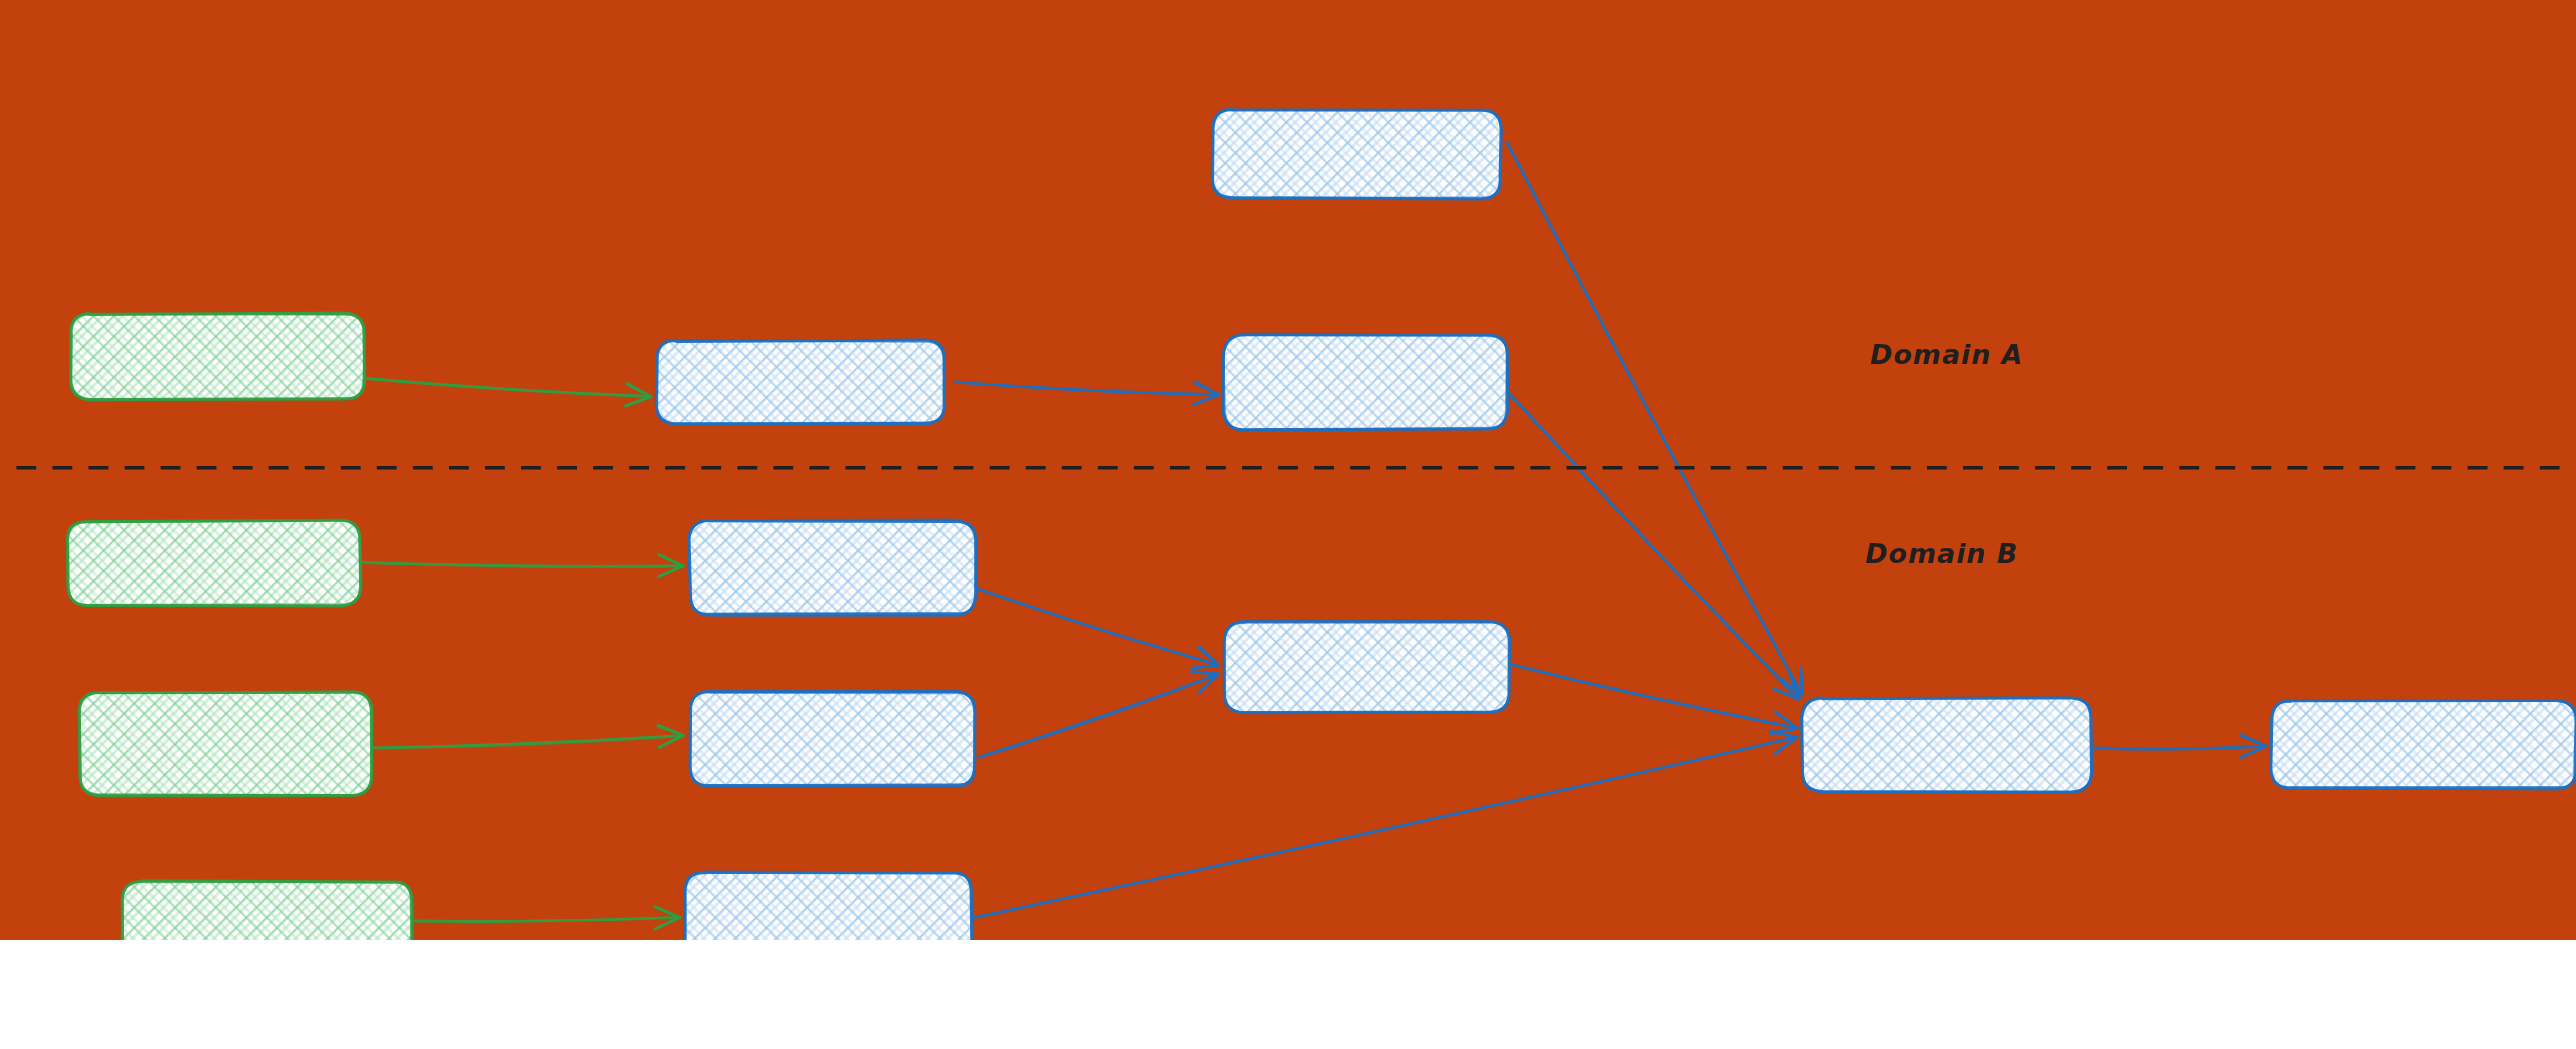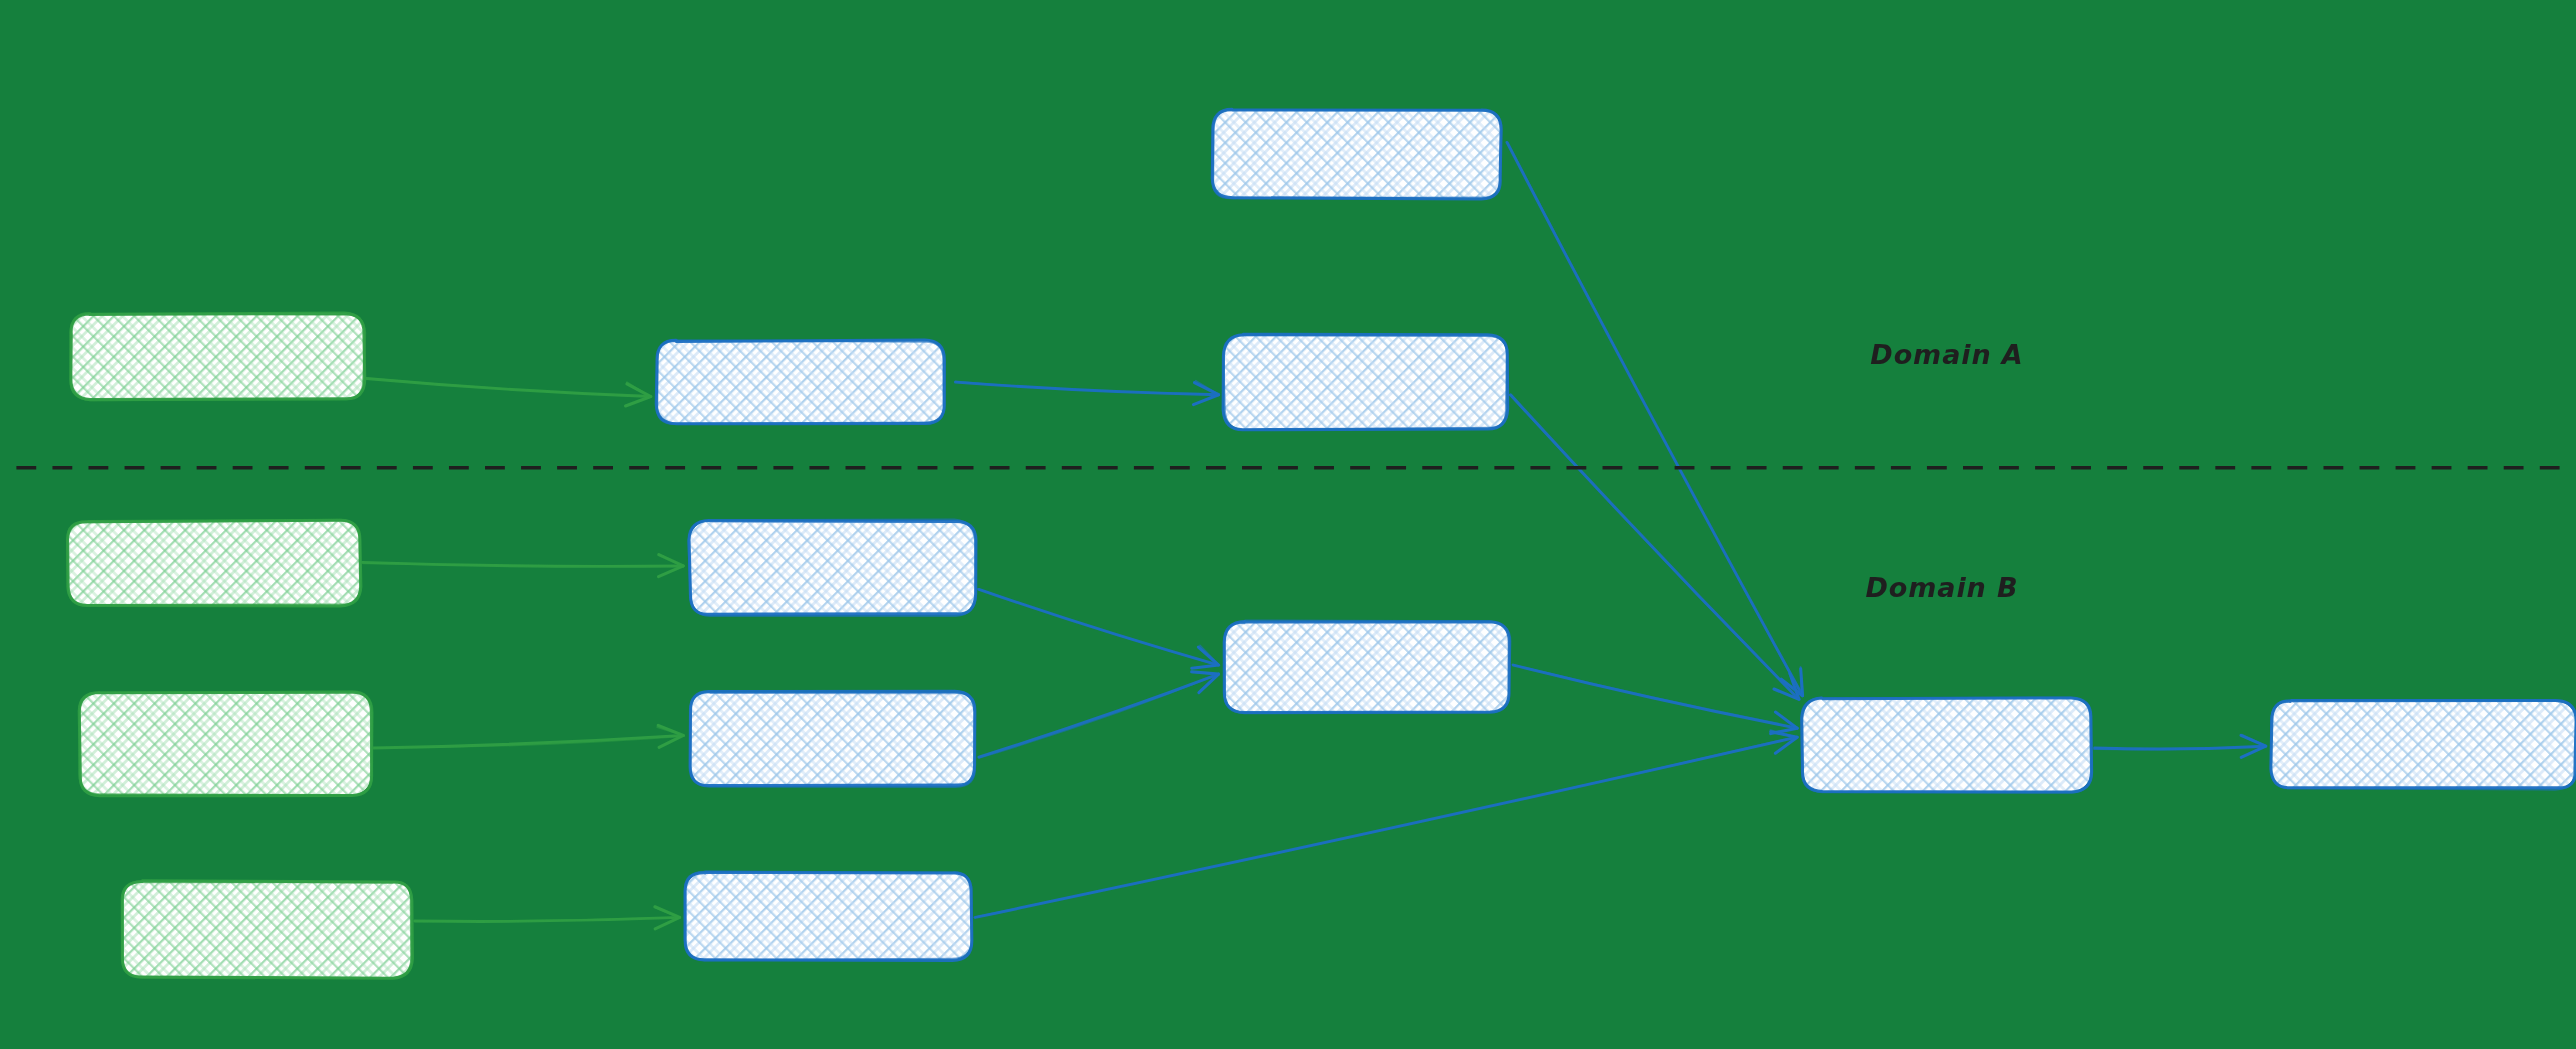--- a/index.html
+++ b/index.html
@@ -5,22 +5,22 @@
 <style>
   html, body {
     margin: 0;
     padding: 0;
     background: #ffffff;
     font-family: "DejaVu Sans", sans-serif;
   }
   #stage {
     position: relative;
     width: 2576px;
-    height: 1049px;
-    background: #15803d;
+    height: 940px;
+    background: #c2410c;
     overflow: hidden;
   }
   #canvas {
     position: absolute;
     top: 0;
     left: 0;
     width: 2576px;
     height: 1049px;
   }
   .domain-label {
@@ -234,21 +234,21 @@
           <path d="M 2542.7480075975172 776.7636914720124 L 2835.362570112507 777.7158809072412 Q 2858.8104080028415 778.5273037566931 2858.3942387401567 798.9705058105618 L 2859.2911581126 854.4943984691027 Q 2858.3550702099947 875.6650193772116 2834.9806727950836 876.1676669715288 L 2540.9787904836603 874.531658880893 Q 2520.5908111683516 874.763306485146 2519.8920958481694 854.4549201801209 L 2519.843467292536 800.1547856492246 Q 2520.482406517017 776.806331502882 2541.013568937552 777.053133435805" fill="none" stroke="#1c6fc2" stroke-width="2.4" stroke-linecap="round" stroke-linejoin="round" opacity="0.62"></path>
         </g>
       </g>
     <g id="divider-layer">
         <line x1="18" y1="519" x2="2840" y2="519" stroke="#1f1f1f" stroke-width="4" stroke-dasharray="22 18" stroke-linecap="butt"></line>
       </g>
   </svg>
 
   <div id="labels-layer">
       <div class="domain-label" style="left: 1947px; top: 354px; transform: translate(-50%, -50%);">Domain A</div>
-      <div class="domain-label" style="left: 1942px; top: 553px; transform: translate(-50%, -50%); margin-top: 34px;">Domain B</div>
+      <div class="domain-label" style="left: 1942px; top: 553px; transform: translate(-50%, -50%);">Domain B</div>
     </div>
   <div id="hit-layer">
       <div class="node-hit" style="left: 70px; top: 314px; width: 294px; height: 86px;"></div>
       <div class="node-hit" style="left: 656px; top: 341px; width: 288px; height: 83px;"></div>
       <div class="node-hit" style="left: 1224px; top: 335px; width: 283px; height: 94px;"></div>
       <div class="node-hit" style="left: 1212px; top: 110px; width: 288px; height: 88px;"></div>
       <div class="node-hit" style="left: 68px; top: 521px; width: 293px; height: 85px;"></div>
       <div class="node-hit" style="left: 79px; top: 692px; width: 292px; height: 103px;"></div>
       <div class="node-hit" style="left: 122px; top: 882px; width: 290px; height: 96px;"></div>
       <div class="node-hit" style="left: 690px; top: 521px; width: 286px; height: 94px;"></div>

